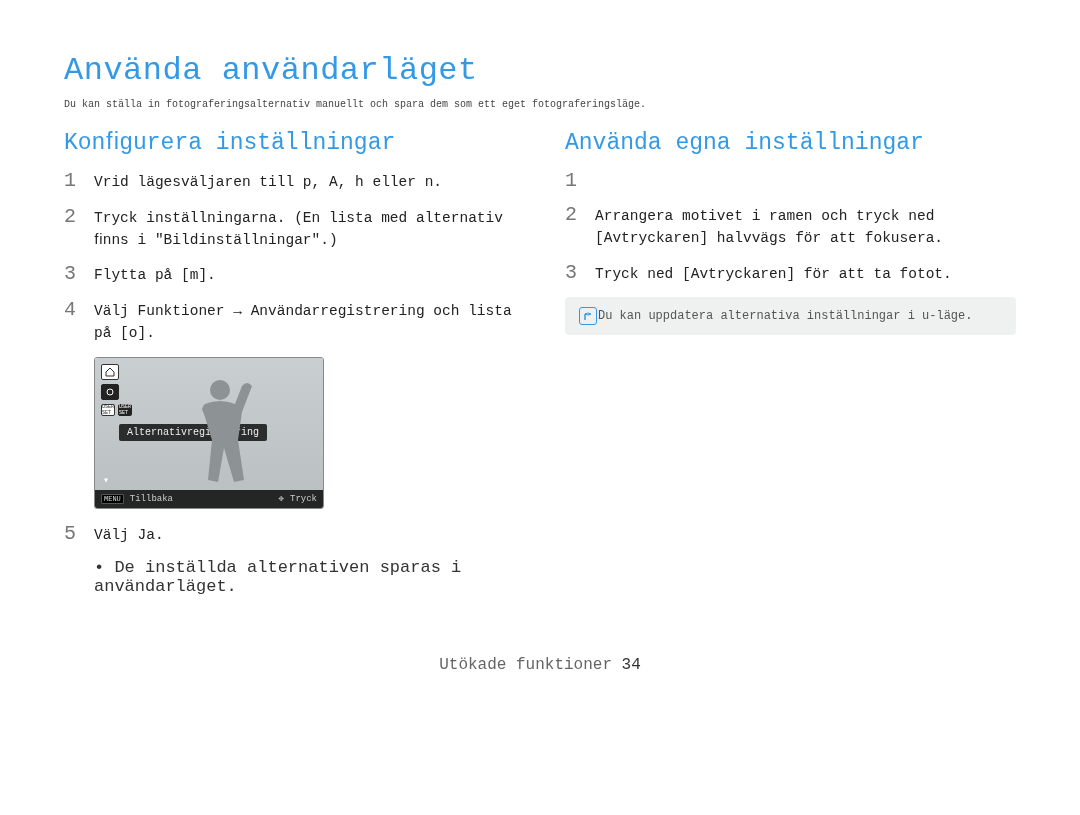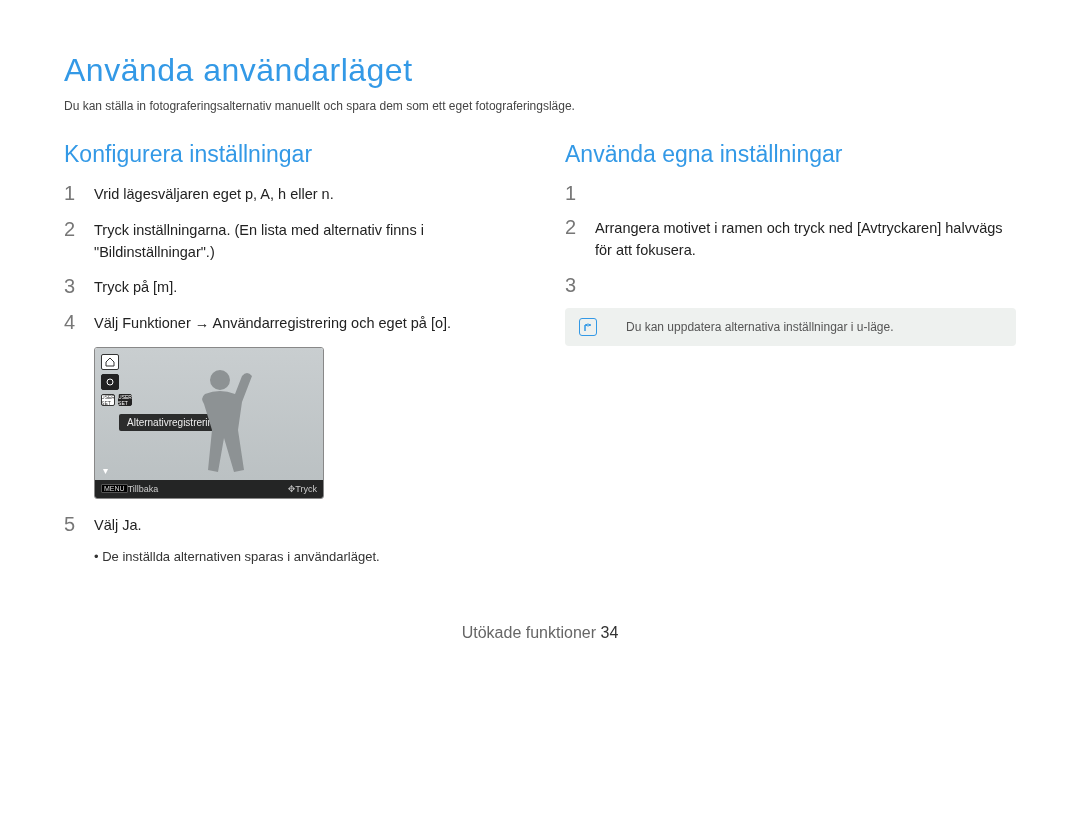--- a/index.html
+++ b/index.html
@@ -1,40 +1,40 @@
 <!DOCTYPE html>
 <html><head>
 <meta charset="utf-8">
 <style>
   * { box-sizing: border-box; margin: 0; padding: 0; }
   html, body { width: 1080px; height: 815px; background: #fff; font-family: Arial, Helvetica, sans-serif; color: #333; }
-  .page { padding: 52px 64px 20px 64px; }
+  .page { padding: 52px 64px 20px 64px; font-family: Liberation Mono, monospace; }
   .page-title { font-size: 32px; font-weight: 400; color: #3399e6; margin-bottom: 10px; letter-spacing: 0.5px; }
-  .page-intro { font-size: 12px; color: #444; margin-bottom: 28px; }
+  .page-intro { font-size: 10px; color: #444; margin-bottom: 20px; }
   .columns { display: flex; gap: 50px; }
   .col { flex: 1; }
   .col-heading { font-size: 23px; color: #3399e6; font-weight: 400; margin-bottom: 14px; }
   .step { display: flex; align-items: flex-start; gap: 14px; margin-bottom: 12px; }
   .step-num { font-size: 20px; color: #777; font-weight: 400; line-height: 1.1; min-width: 16px; }
   .step-text { font-size: 14.5px; color: #222; line-height: 1.5; padding-top: 2px; }
-  .step-bullet { font-size: 13px; color: #333; margin-left: 30px; margin-top: 2px; }
+  .step-bullet { font-size: 17px; color: #333; margin-left: 30px; margin-top: 2px; }
   .step-bullet::before { content: "• "; }
-  .note-box { display: flex; align-items: center; gap: 29px; background: #eef1ef; border-radius: 4px; padding: 10px 14px; margin-top: 12px; }
+  .note-box { display: flex; align-items: center; gap: 1px; background: #eef1ef; border-radius: 4px; padding: 10px 14px; margin-top: 12px; }
   .note-icon { width: 18px; height: 18px; border: 1.5px solid #3399e6; border-radius: 3px; color: #3399e6; display: flex; align-items: center; justify-content: center; font-size: 11px; flex: none; }
   .note-text { font-size: 12px; color: #555; }
 
   
   .lcd { width: 230px; border: 1px solid #888; border-radius: 3px; margin-left: 30px; margin-top: 6px; margin-bottom: 14px; background: #fff; overflow: hidden; }
   .lcd-screen { position: relative; height: 150px; background: linear-gradient(#c9ced0 0%, #b9bfc1 100%); }
   .lcd-icons-left { position: absolute; top: 6px; left: 6px; display: flex; flex-direction: column; gap: 4px; }
   .lcd-chip { width: 18px; height: 16px; background: #fff; border: 1px solid #333; border-radius: 2px; display: flex; align-items: center; justify-content: center; font-size: 8px; color: #333; }
   .lcd-chip.dark { background: #222; color: #fff; border-color: #222; }
   .lcd-chip-row { display: flex; gap: 3px; }
   .lcd-tooltip { position: absolute; top: 66px; left: 24px; background: rgba(30,30,30,0.92); color: #eee; font-size: 10px; padding: 3px 8px; border-radius: 2px; }
-  .lcd-footer { position: absolute; bottom: 0; left: 0; right: 0; height: 18px; background: rgba(20,20,20,0.9); display: flex; align-items: center; gap: 0; padding: 0 6px; }
+  .lcd-footer { position: absolute; bottom: 0; left: 0; right: 0; height: 18px; background: rgba(20,20,20,0.9); display: flex; align-items: center; gap: 6px; padding: 0 6px; }
   .lcd-footer .menu-label { color: #ddd; font-size: 7px; background:#000; border:1px solid #555; padding:0 2px; border-radius:1px;}
   .lcd-footer-text { color: #ccc; font-size: 9px; }
   .lcd-footer-spacer { flex: 1; }
   .lcd-move-icon { color: #bbb; font-size: 9px; }
   .lcd-chevron { position: absolute; left: 8px; bottom: 22px; color: #fff; font-size: 10px; }
   .silhouette { position: absolute; left: 85px; bottom: 18px; }
 
   .page-footer { text-align: center; font-size: 16px; color: #666; margin-top: 60px; }
   .page-footer .pg { color: #333; }
 </style>
@@ -45,36 +45,36 @@
   <h1 class="page-title">Använda användarläget</h1>
   <p class="page-intro">Du kan ställa in fotograferingsalternativ manuellt och spara dem som ett eget fotograferingsläge.</p>
 
   <div class="columns">
 
     <div class="col">
       <h2 class="col-heading">Konﬁgurera inställningar</h2>
 
       <div class="step">
         <span class="step-num">1</span>
-        <span class="step-text">Vrid lägesväljaren eget p, A, h eller n.</span>
+        <span class="step-text">Vrid lägesväljaren till p, A, h eller n.</span>
       </div>
 
       <div class="step">
         <span class="step-num">2</span>
         <span class="step-text">Tryck inställningarna. (En lista med alternativ ﬁnns i "Bildinställningar".)</span>
       </div>
 
       <div class="step">
         <span class="step-num">3</span>
-        <span class="step-text">Tryck på [m].</span>
+        <span class="step-text">Flytta på [m].</span>
       </div>
 
       <div class="step">
         <span class="step-num">4</span>
-        <span class="step-text">Välj Funktioner → Användarregistrering och eget på [o].</span>
+        <span class="step-text">Välj Funktioner → Användarregistrering och lista på [o].</span>
       </div>
 
       <div class="lcd">
         <div class="lcd-screen">
           <div class="lcd-icons-left">
             <div class="lcd-chip">
               <svg width="10" height="10" viewBox="0 0 10 10">
                   <path d="M1 5 L5 1 L9 5 L9 9 L1 9 Z" fill="none" stroke="#333" stroke-width="1"></path>
                 </svg>
             </div>
@@ -121,20 +121,21 @@
         <span class="step-num">1</span>
       </div>
 
       <div class="step">
         <span class="step-num">2</span>
         <span class="step-text">Arrangera motivet i ramen och tryck ned [Avtryckaren] halvvägs för att fokusera.</span>
       </div>
 
       <div class="step">
         <span class="step-num">3</span>
+        <span class="step-text">Tryck ned [Avtryckaren] för att ta fotot.</span>
       </div>
 
       <div class="note-box">
         <span class="note-icon">
           <svg width="10" height="10" viewBox="0 0 10 10">
               <path d="M2 9 L2 3 Q5 1 8 3 Q5 5 2 3 M2 3 L2 9" fill="none" stroke="#3399e6" stroke-width="1"></path>
             </svg>
         </span>
         <span class="note-text">Du kan uppdatera alternativa inställningar i u-läge.</span>
       </div>

